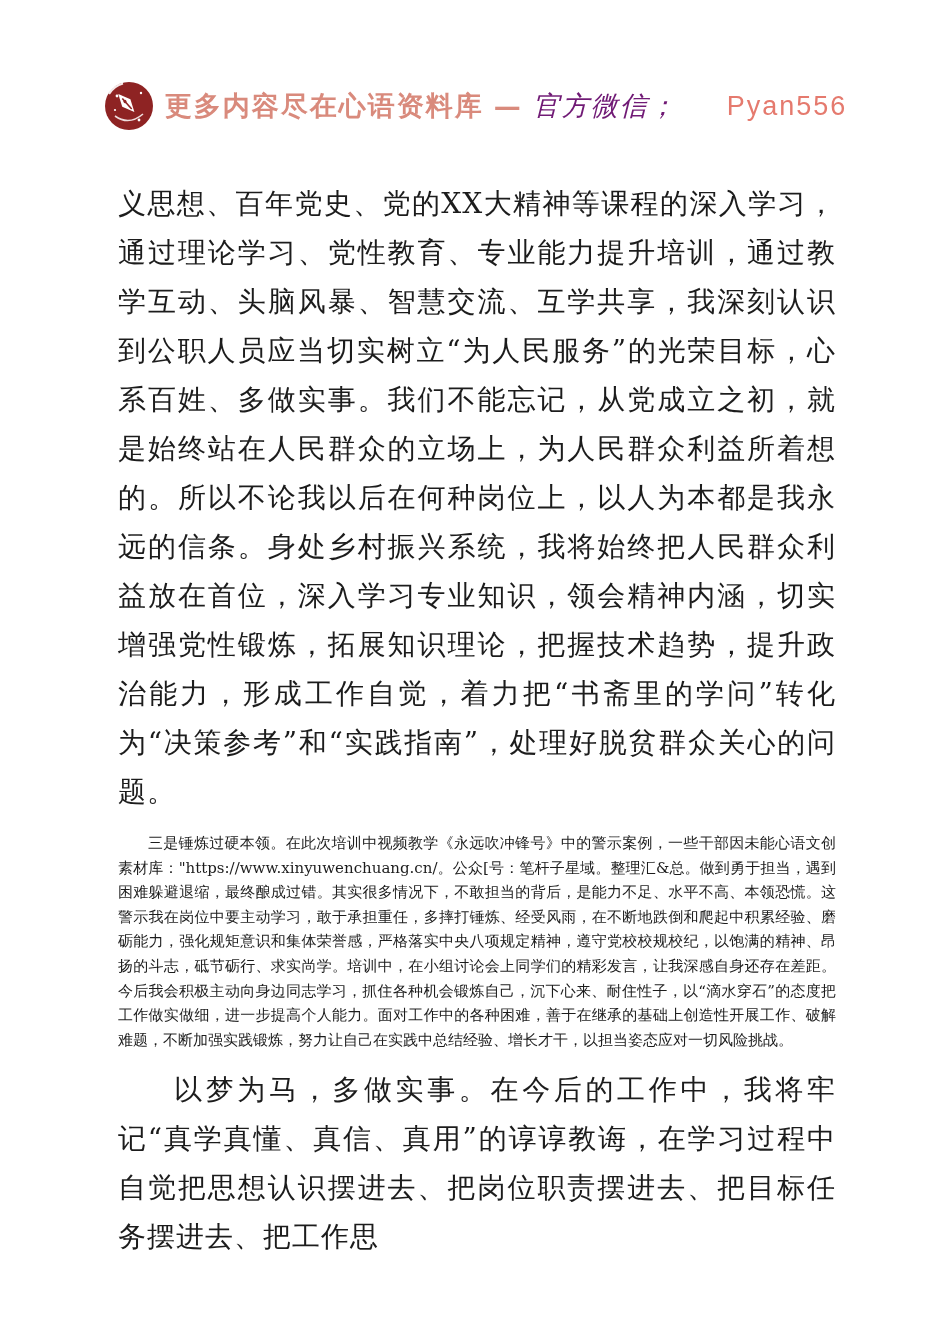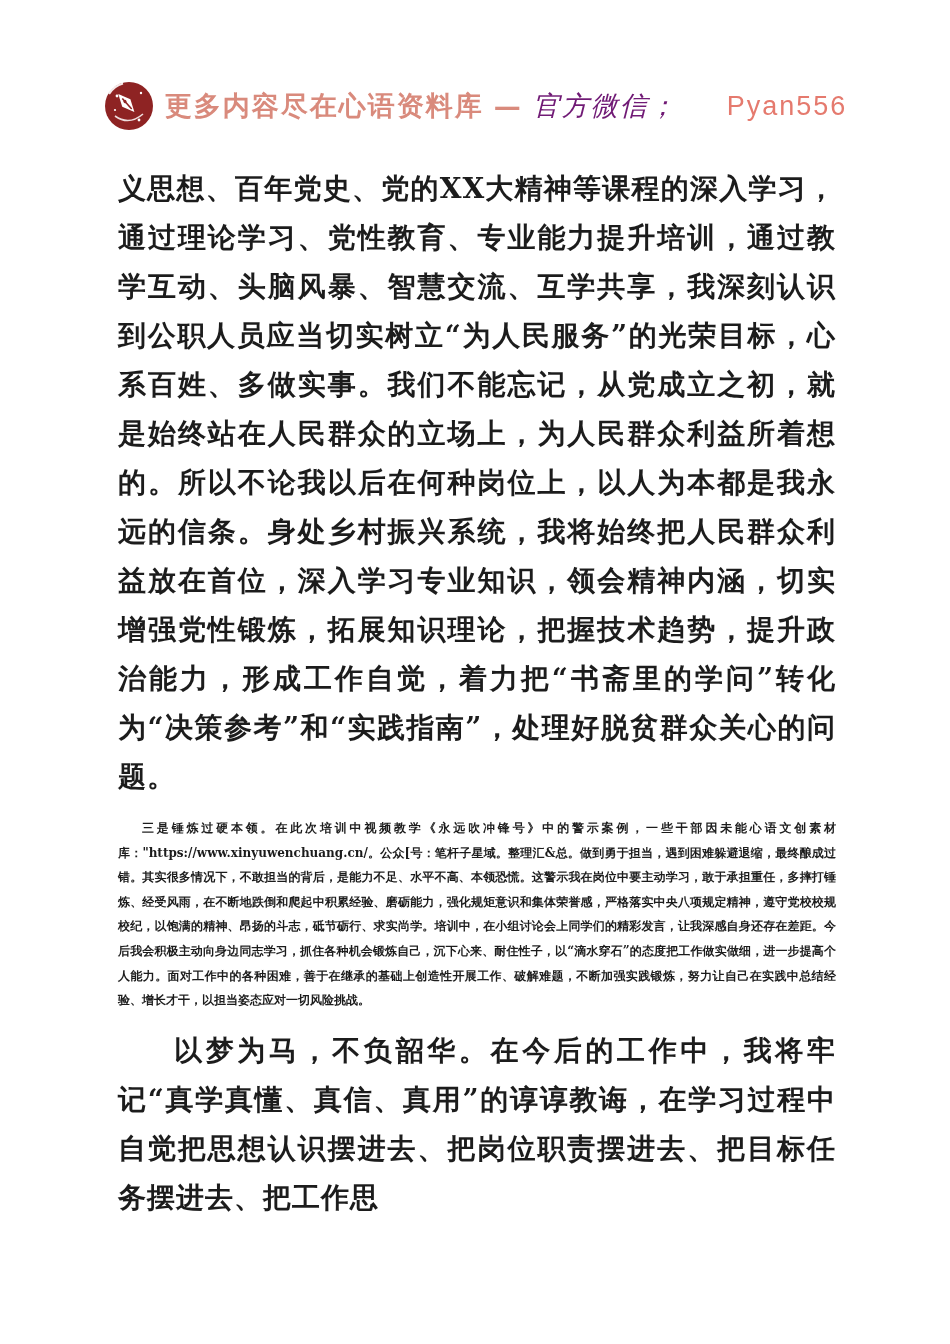--- a/index.html
+++ b/index.html
@@ -35,34 +35,33 @@
     white-space: nowrap;
   }
   .wm-brand { color: #d98a7c; font-weight: bold; font-family: "DejaVu Serif", serif; }
   .wm-dash  { color: #d98a7c; font-weight: bold; }
   .wm-label { color: #701a75; font-family: "DejaVu Serif", serif; font-style: italic; }
   .wm-id    { color: #e57a6e; font-family: "Liberation Sans", sans-serif; margin-left: 39px; }
   .content {
     box-sizing: border-box;
     width: 950px;
     padding: 0 114px 0 118px;
-    margin-top: 30px;
-    font-weight: bold;
+    margin-top: 45px;
   }
   .para-large {
     font-size: 28px;
     line-height: 49px;
     color: #1c1c1c;
     text-align: justify;
     text-justify: inter-character;
     letter-spacing: 1px;
     margin: 0;
   }
   .para-small {
-    font-size: 12px;
+    font-size: 15px;
     line-height: 24.6px;
     color: #1c1c1c;
     text-align: justify;
     text-justify: inter-character;
     text-indent: 2em;
     margin: 15px 0 13px 0;
   }
   .indent-2em { text-indent: 2em; }
 </style>
 </head>
@@ -89,16 +88,16 @@
     </span>
     <span class="wm-text wm-brand">更多内容尽在心语资料库</span>
       <span class="wm-text wm-dash">—</span>
       <span class="wm-text wm-label">官方微信；</span>
       <span class="wm-text wm-id">Pyan556</span>
   </div>
 
   <div class="content">
     <p class="para-large">义思想、百年党史、党的XX大精神等课程的深入学习，通过理论学习、党性教育、专业能力提升培训，通过教学互动、头脑风暴、智慧交流、互学共享，我深刻认识到公职人员应当切实树立“为人民服务”的光荣目标，心系百姓、多做实事。我们不能忘记，从党成立之初，就是始终站在人民群众的立场上，为人民群众利益所着想的。所以不论我以后在何种岗位上，以人为本都是我永远的信条。身处乡村振兴系统，我将始终把人民群众利益放在首位，深入学习专业知识，领会精神内涵，切实增强党性锻炼，拓展知识理论，把握技术趋势，提升政治能力，形成工作自觉，着力把“书斋里的学问”转化为“决策参考”和“实践指南”，处理好脱贫群众关心的问题。</p>
     <p class="para-small">三是锤炼过硬本领。在此次培训中视频教学《永远吹冲锋号》中的警示案例，一些干部因未能心语文创素材库："https://www.xinyuwenchuang.cn/。公众[号：笔杆子星域。整理汇&amp;总。做到勇于担当，遇到困难躲避退缩，最终酿成过错。其实很多情况下，不敢担当的背后，是能力不足、水平不高、本领恐慌。这警示我在岗位中要主动学习，敢于承担重任，多摔打锤炼、经受风雨，在不断地跌倒和爬起中积累经验、磨砺能力，强化规矩意识和集体荣誉感，严格落实中央八项规定精神，遵守党校校规校纪，以饱满的精神、昂扬的斗志，砥节砺行、求实尚学。培训中，在小组讨论会上同学们的精彩发言，让我深感自身还存在差距。今后我会积极主动向身边同志学习，抓住各种机会锻炼自己，沉下心来、耐住性子，以“滴水穿石”的态度把工作做实做细，进一步提高个人能力。面对工作中的各种困难，善于在继承的基础上创造性开展工作、破解难题，不断加强实践锻炼，努力让自己在实践中总结经验、增长才干，以担当姿态应对一切风险挑战。</p>
-    <p class="para-large indent-2em">以梦为马，不负韶华。在今后的工作中，我将牢记“真学真懂、真信、真用”的谆谆教诲，在学习过程中自觉把思想认识摆进去、把岗位职责摆进去、把目标任务摆进去、把工作思</p>
+    <p class="para-large indent-2em">以梦为马，多做实事。在今后的工作中，我将牢记“真学真懂、真信、真用”的谆谆教诲，在学习过程中自觉把思想认识摆进去、把岗位职责摆进去、把目标任务摆进去、把工作思</p>
   </div>
 
 </div>
 
 </body></html>

